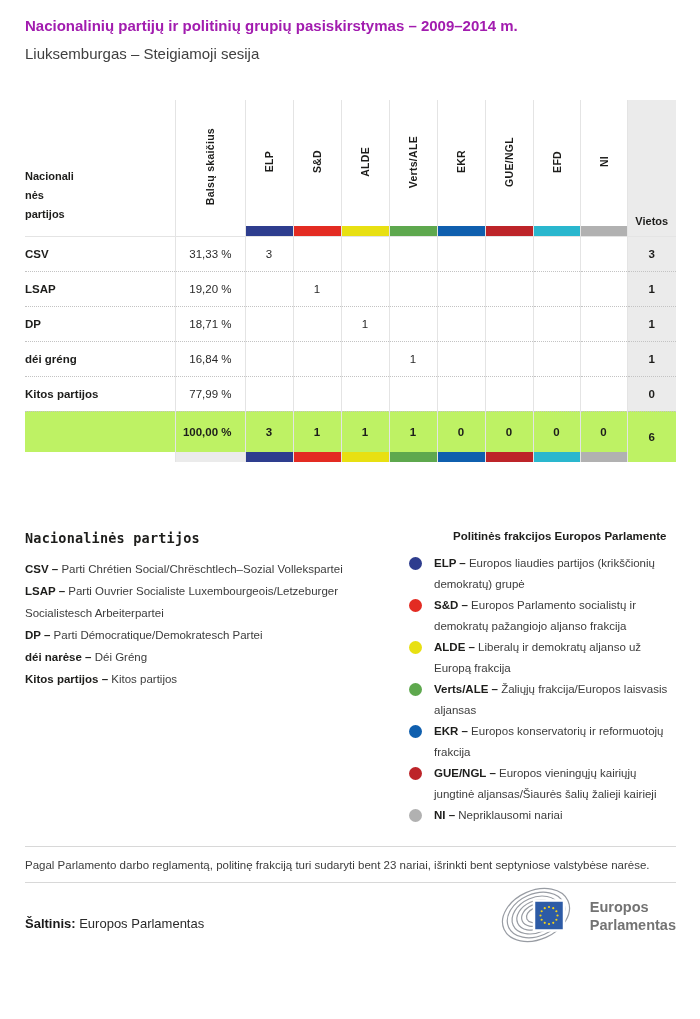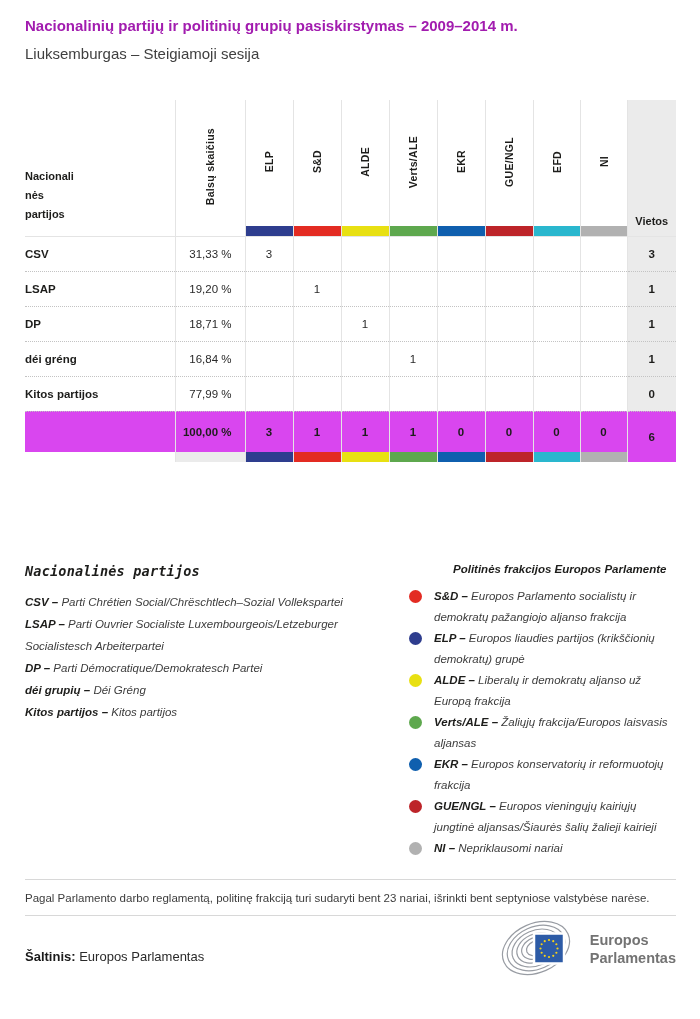--- a/index.html
+++ b/index.html
@@ -35,26 +35,26 @@
   }
   tr.bars td { height:10px; padding:0; }
   td.graycell { background:#ebebeb; }
   tbody td { height:35px; }
   tbody tr:first-child td { border-top:1px solid #e4e4e4; }
   tbody tr + tr td { border-top:1px dotted #c3c3c3; }
   td.party { font-weight:700; color:#1d1d1b; }
   td.votes { text-align:right; padding-right:13px; }
   td.seat { text-align:center; }
   td.vietos { text-align:center; font-weight:700; background:#ebebeb; color:#1d1d1b; }
-  tfoot tr.total td { border-top:1px dotted #c3c3c3; height:41px; background:#d946ef; font-weight:700; color:#1d1d1b; }
+  tfoot tr.total td { border-top:1px dotted #c3c3c3; height:41px; background:#bef264; font-weight:700; color:#1d1d1b; }
   tfoot td.no-bg { background:#ffffff; }
   tfoot td.vietos-total { text-align:center; vertical-align:middle; }
 
   
-  .legends { display:flex; justify-content:space-between; margin-top:101px;font-style:italic; }
+  .legends { display:flex; justify-content:space-between; margin-top:68px; }
   .party-legend { width:365px; }
   .party-legend h3 {
     font-family:"DejaVu Sans Mono", monospace; font-size:13.5px; font-weight:700;
     color:#1d1d1b; margin-bottom:12px; letter-spacing:.2px;
   }
   .party-legend p { font-size:11.5px; line-height:22px; color:#3c3c3c; }
   .party-legend b, .group-legend b { color:#1d1d1b; }
   .group-legend { width:268px; }
   .group-legend h3 { font-size:11.5px; font-weight:700; color:#1d1d1b; margin-bottom:11px;padding-left:45px; }
   .gitem { display:flex; align-items:flex-start; }
@@ -216,32 +216,32 @@
       </tr>
     </tfoot>
   </table>
 
   <div class="legends">
     <div class="party-legend">
       <h3>Nacionalinės partijos</h3>
       <p><b>CSV –</b> <span>Parti Chrétien Social/Chrëschtlech–Sozial Vollekspartei</span></p>
       <p><b>LSAP –</b> <span>Parti Ouvrier Socialiste Luxembourgeois/Letzeburger Socialistesch Arbeiterpartei</span></p>
       <p><b>DP –</b> <span>Parti Démocratique/Demokratesch Partei</span></p>
-      <p><b>déi grupių –</b> <span>Déi Gréng</span></p>
+      <p><b>déi narėse –</b> <span>Déi Gréng</span></p>
       <p><b>Kitos partijos –</b> <span>Kitos partijos</span></p>
     </div>
     <div class="group-legend">
       <h3>Politinės frakcijos Europos Parlamente</h3>
       <div class="gitem">
+        <span class="dot" style="background-color: rgb(46, 61, 142);"></span>
+        <p class="gtext"><b>ELP –</b> <span>Europos liaudies partijos (krikščionių demokratų) grupė</span></p>
+      </div>
+      <div class="gitem">
         <span class="dot" style="background-color: rgb(227, 43, 34);"></span>
         <p class="gtext"><b>S&amp;D –</b> <span>Europos Parlamento socialistų ir demokratų pažangiojo aljanso frakcija</span></p>
-      </div>
-      <div class="gitem">
-        <span class="dot" style="background-color: rgb(46, 61, 142);"></span>
-        <p class="gtext"><b>ELP –</b> <span>Europos liaudies partijos (krikščionių demokratų) grupė</span></p>
       </div>
       <div class="gitem">
         <span class="dot" style="background-color: rgb(232, 224, 18);"></span>
         <p class="gtext"><b>ALDE –</b> <span>Liberalų ir demokratų aljanso už Europą frakcija</span></p>
       </div>
       <div class="gitem">
         <span class="dot" style="background-color: rgb(94, 168, 78);"></span>
         <p class="gtext"><b>Verts/ALE –</b> <span>Žaliųjų frakcija/Europos laisvasis aljansas</span></p>
       </div>
       <div class="gitem">

